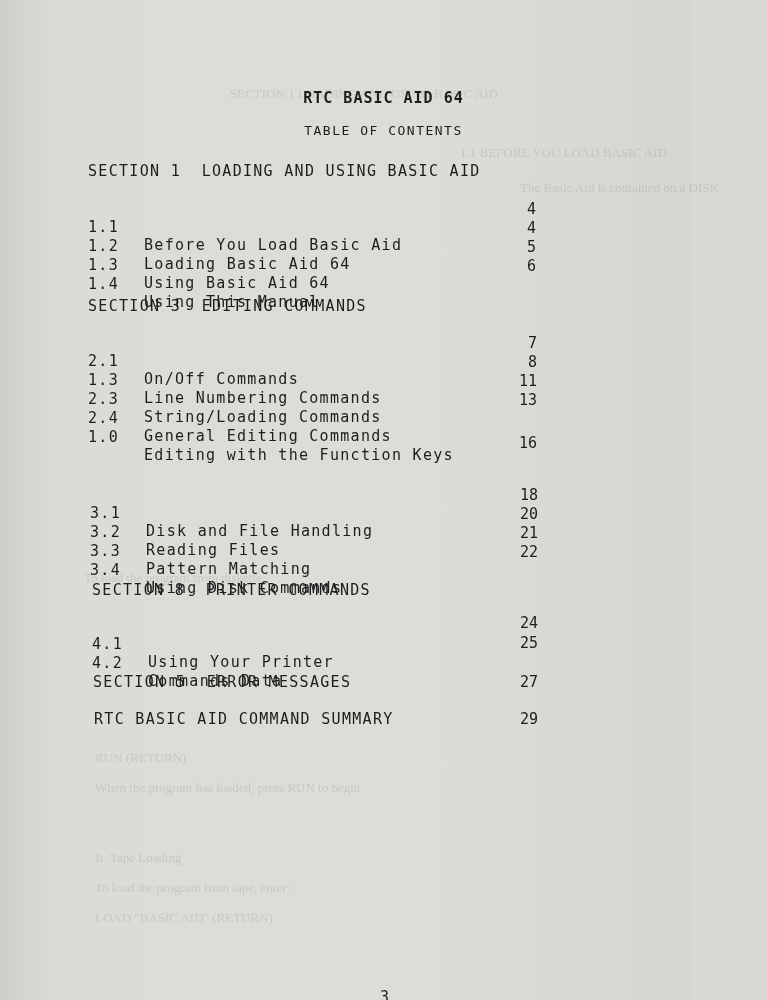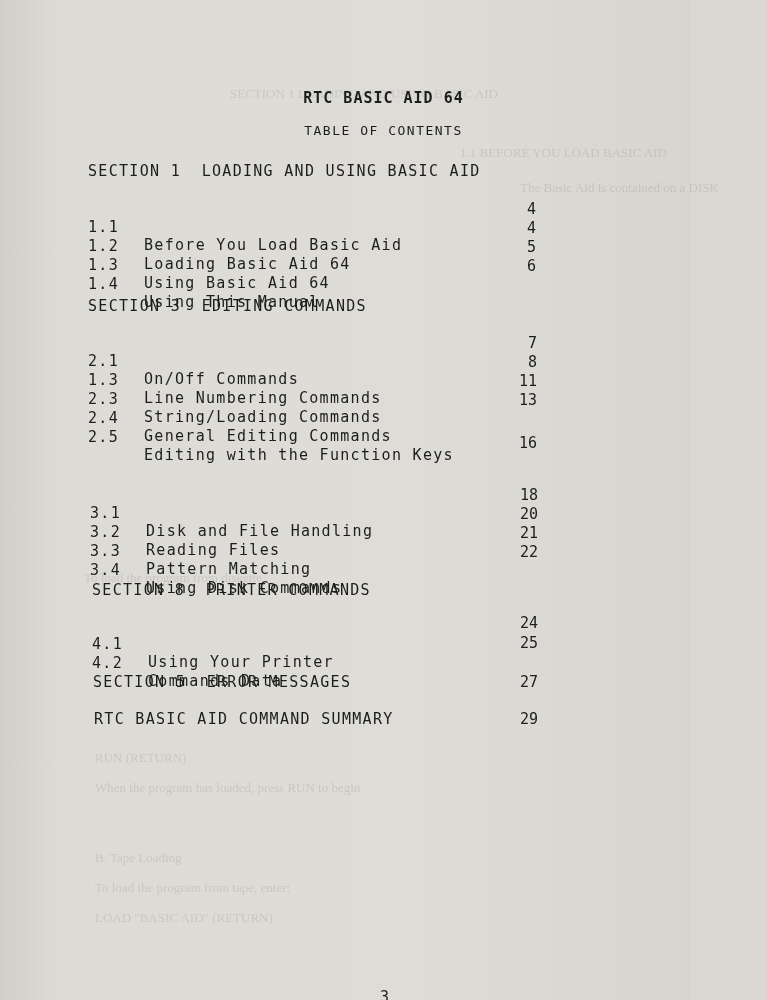--- a/index.html
+++ b/index.html
@@ -96,21 +96,21 @@
     <span class="num">2.3</span>
     <span class="label">String/Loading Commands</span>
   </div>
   <div class="pg" style="left:497px;top:372px;">11</div>
   <div class="entry" style="left:88px;top:391px;">
     <span class="num">2.4</span>
     <span class="label">General Editing Commands</span>
   </div>
   <div class="pg" style="left:497px;top:391px;">13</div>
   <div class="entry" style="left:88px;top:410px;">
-    <span class="num">2.5</span>
+    <span class="num">1.0</span>
     <span class="label">Editing with the Function Keys</span>
   </div>
   <div class="pg" style="left:497px;top:434px;">16</div>
 
   <div class="entry" style="left:90px;top:486px;">
     <span class="num">3.1</span>
     <span class="label">Disk and File Handling</span>
   </div>
   <div class="pg" style="left:498px;top:486px;">18</div>
   <div class="entry" style="left:90px;top:505px;">

